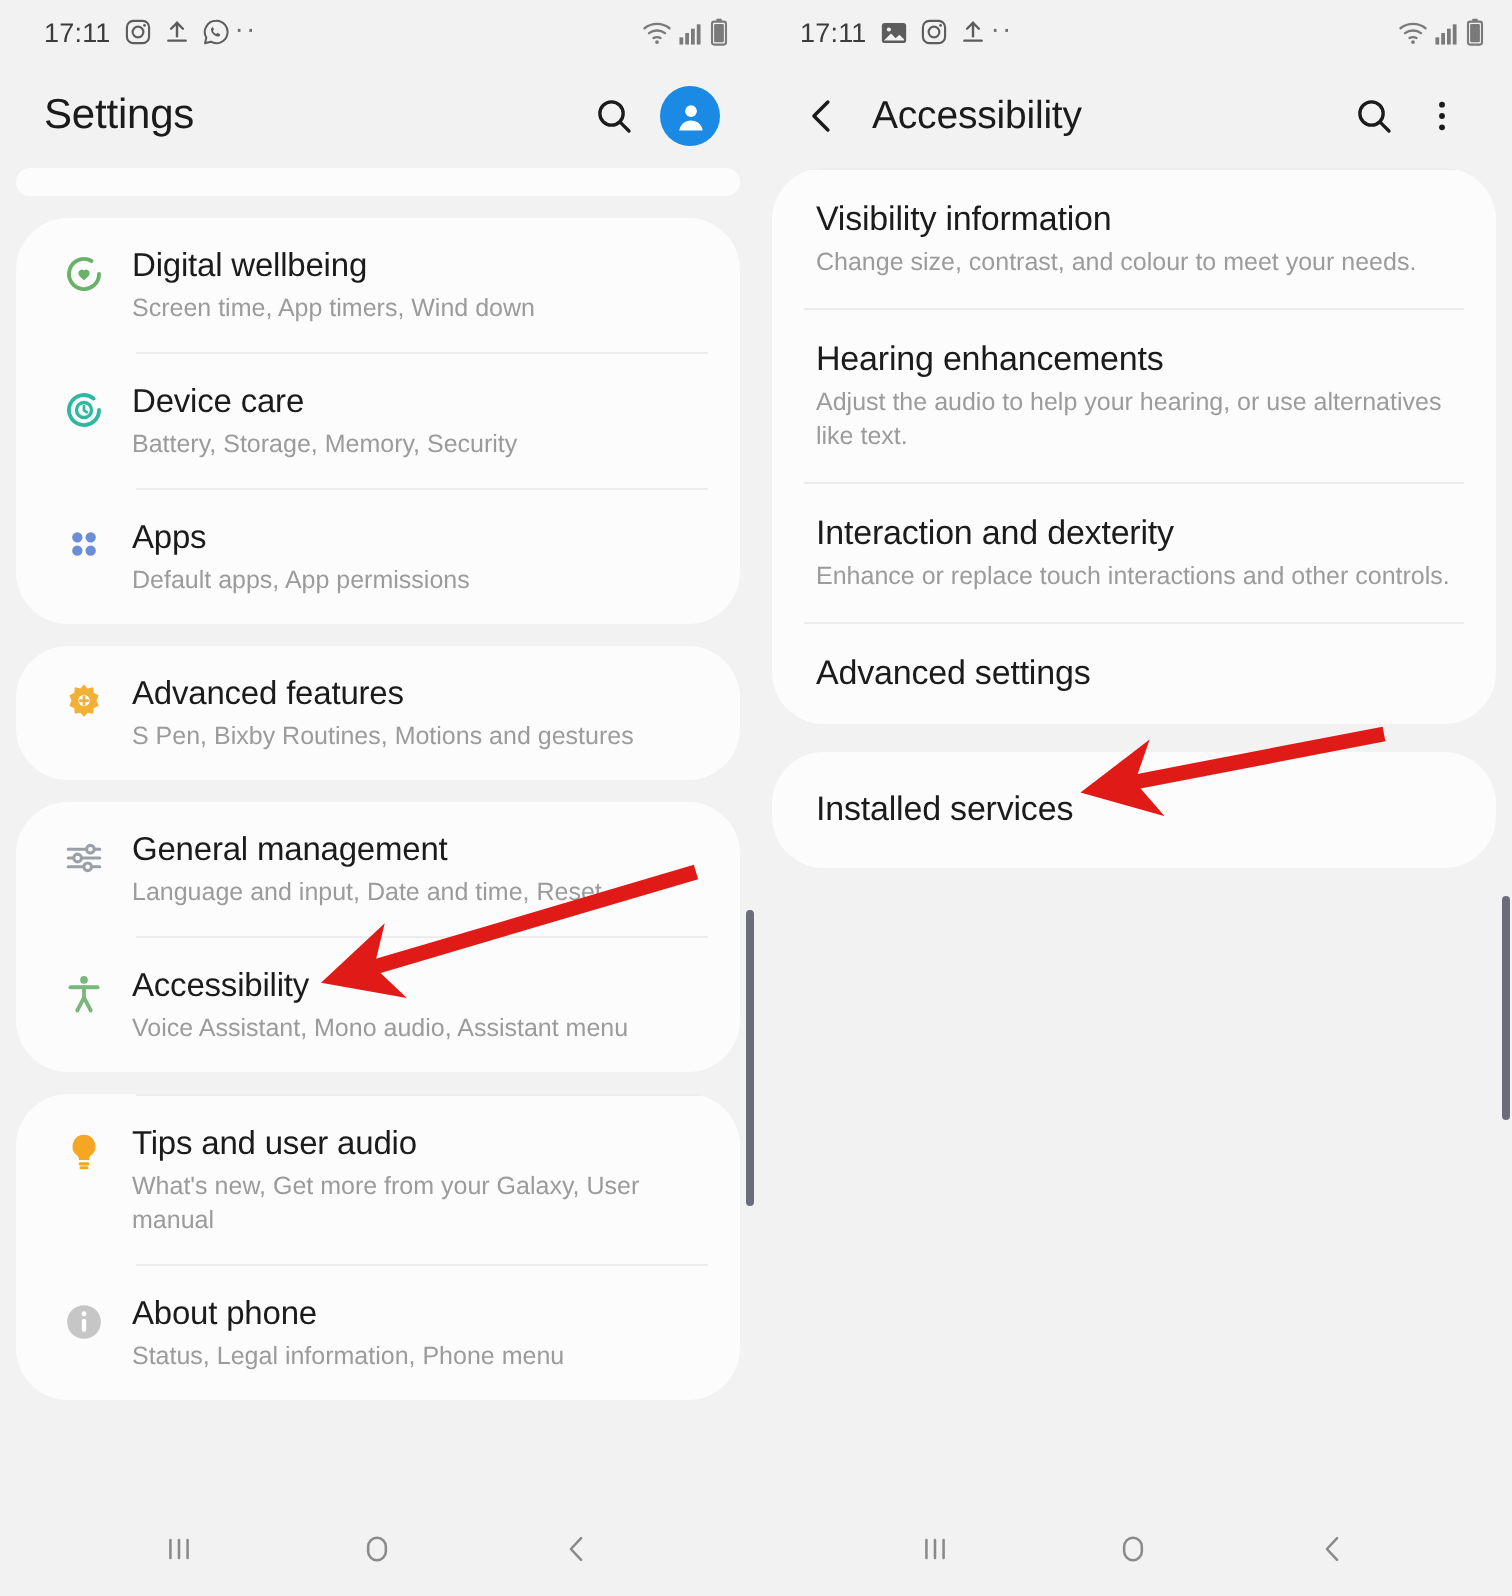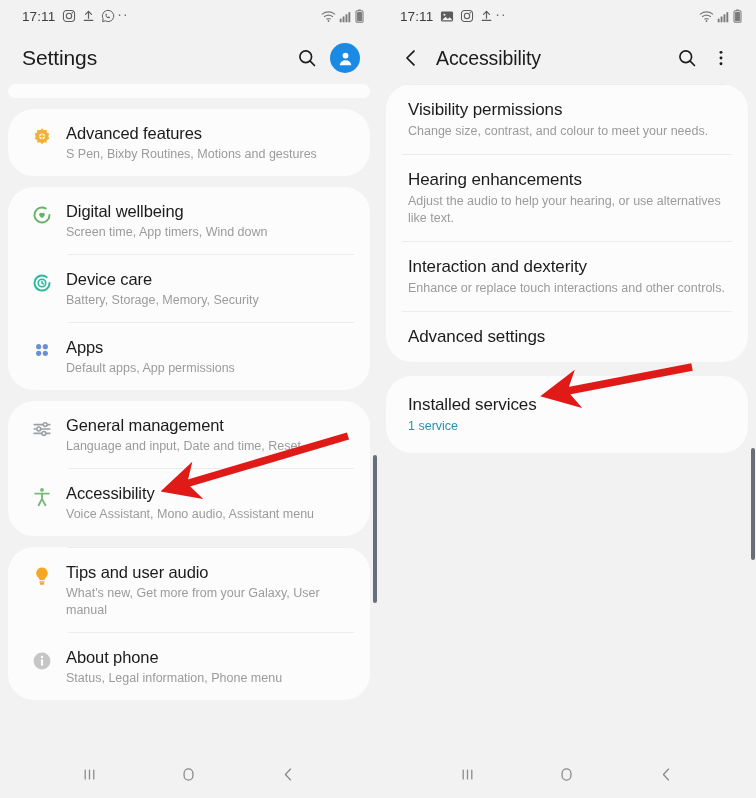--- a/index.html
+++ b/index.html
@@ -262,36 +262,20 @@
     </div>
 
     <div class="scrollbody">
 
       <div class="card stub"></div>
 
       <div class="card">
         <div class="row">
           <span class="ico">
             <svg width="22" height="22" viewBox="0 0 24 24">
-              <path d="M12 2.4 14 4.6 17 4 17.3 7 20 8.4 18.8 11.2 20 14 17.3 15.4 17 18.4 14 17.8 12 20 10 17.8 7 18.4 6.7 15.4 4 14 5.2 11.2 4 8.4 6.7 7 7 4 10 4.6z" fill="#f2b134"></path>
-              <circle cx="12" cy="11.2" r="3.1" fill="#ffffff"></circle>
-              <path d="M12 9.1v4.2M9.9 11.2h4.2" stroke="#f2b134" stroke-width="1.5" stroke-linecap="round"></path>
-            </svg>
-          </span>
-          <span class="txt">
-            <span class="row-title" style="display:block">Advanced features</span>
-            <span class="row-sub" style="display:block">S Pen, Bixby Routines, Motions and gestures</span>
-          </span>
-        </div>
-      </div>
-
-      <div class="card">
-        <div class="row">
-          <span class="ico">
-            <svg width="22" height="22" viewBox="0 0 24 24">
               <path d="M20.2 12a8.2 8.2 0 1 1-4.1-7.1" fill="none" stroke="#68b268" stroke-width="2.1" stroke-linecap="round"></path>
               <path d="M12 15.4c-1.9-1.6-3.1-2.6-3.1-4a1.85 1.85 0 0 1 3.1-1.3 1.85 1.85 0 0 1 3.1 1.3c0 1.4-1.2 2.4-3.1 4z" fill="#68b268"></path>
             </svg>
           </span>
           <span class="txt">
             <span class="row-title" style="display:block">Digital wellbeing</span>
             <span class="row-sub" style="display:block">Screen time, App timers, Wind down</span>
           </span>
         </div>
         <div class="divider"></div>
@@ -314,20 +298,36 @@
             <svg width="20" height="20" viewBox="0 0 24 24">
               <circle cx="8" cy="8" r="3.1" fill="#6b8fd6"></circle>
               <circle cx="16" cy="8" r="3.1" fill="#6b8fd6"></circle>
               <circle cx="8" cy="16" r="3.1" fill="#6b8fd6"></circle>
               <circle cx="16" cy="16" r="3.1" fill="#6b8fd6"></circle>
             </svg>
           </span>
           <span class="txt">
             <span class="row-title" style="display:block">Apps</span>
             <span class="row-sub" style="display:block">Default apps, App permissions</span>
+          </span>
+        </div>
+      </div>
+
+      <div class="card">
+        <div class="row">
+          <span class="ico">
+            <svg width="22" height="22" viewBox="0 0 24 24">
+              <path d="M12 2.4 14 4.6 17 4 17.3 7 20 8.4 18.8 11.2 20 14 17.3 15.4 17 18.4 14 17.8 12 20 10 17.8 7 18.4 6.7 15.4 4 14 5.2 11.2 4 8.4 6.7 7 7 4 10 4.6z" fill="#f2b134"></path>
+              <circle cx="12" cy="11.2" r="3.1" fill="#ffffff"></circle>
+              <path d="M12 9.1v4.2M9.9 11.2h4.2" stroke="#f2b134" stroke-width="1.5" stroke-linecap="round"></path>
+            </svg>
+          </span>
+          <span class="txt">
+            <span class="row-title" style="display:block">Advanced features</span>
+            <span class="row-sub" style="display:block">S Pen, Bixby Routines, Motions and gestures</span>
           </span>
         </div>
       </div>
 
       <div class="card">
         <div class="row">
           <span class="ico">
             <svg width="22" height="22" viewBox="0 0 24 24">
               <path d="M3.4 7.2h17.2M3.4 12h17.2M3.4 16.8h17.2" stroke="#9aa0a6" stroke-width="1.7" stroke-linecap="round"></path>
               <circle cx="15.5" cy="7.2" r="2.1" fill="#fcfcfc" stroke="#9aa0a6" stroke-width="1.7"></circle>
@@ -459,21 +459,21 @@
         </svg>
       </span>
     </div>
 
     <div class="scrollbody">
 
       <div class="card">
         <div class="divider full"></div>
         <div class="row">
           <span class="txt">
-            <span class="row-title" style="display:block">Visibility permissions</span>
+            <span class="row-title" style="display:block">Visibility information</span>
             <span class="row-sub" style="display:block">Change size, contrast, and colour to meet your needs.</span>
           </span>
         </div>
         <div class="divider full"></div>
         <div class="row">
           <span class="txt">
             <span class="row-title" style="display:block">Hearing enhancements</span>
             <span class="row-sub" style="display:block">Adjust the audio to help your hearing, or use alternatives like text.</span>
           </span>
         </div>
@@ -489,21 +489,20 @@
           <span class="txt">
             <span class="row-title" style="display:block">Advanced settings</span>
           </span>
         </div>
       </div>
 
       <div class="card" style="margin-top:14px;">
         <div class="row" style="padding-top:18px; padding-bottom:18px;">
           <span class="txt">
             <span class="row-title" style="display:block">Installed services</span>
-            <span class="row-sub accent" style="display:block">1 service</span>
           </span>
         </div>
       </div>
     </div>
 
     <div class="scrollthumb" style="left:373px; top:448px; height:112px;"></div>
   </div>
 
   <div class="navbar">
     <div class="navhalf">

